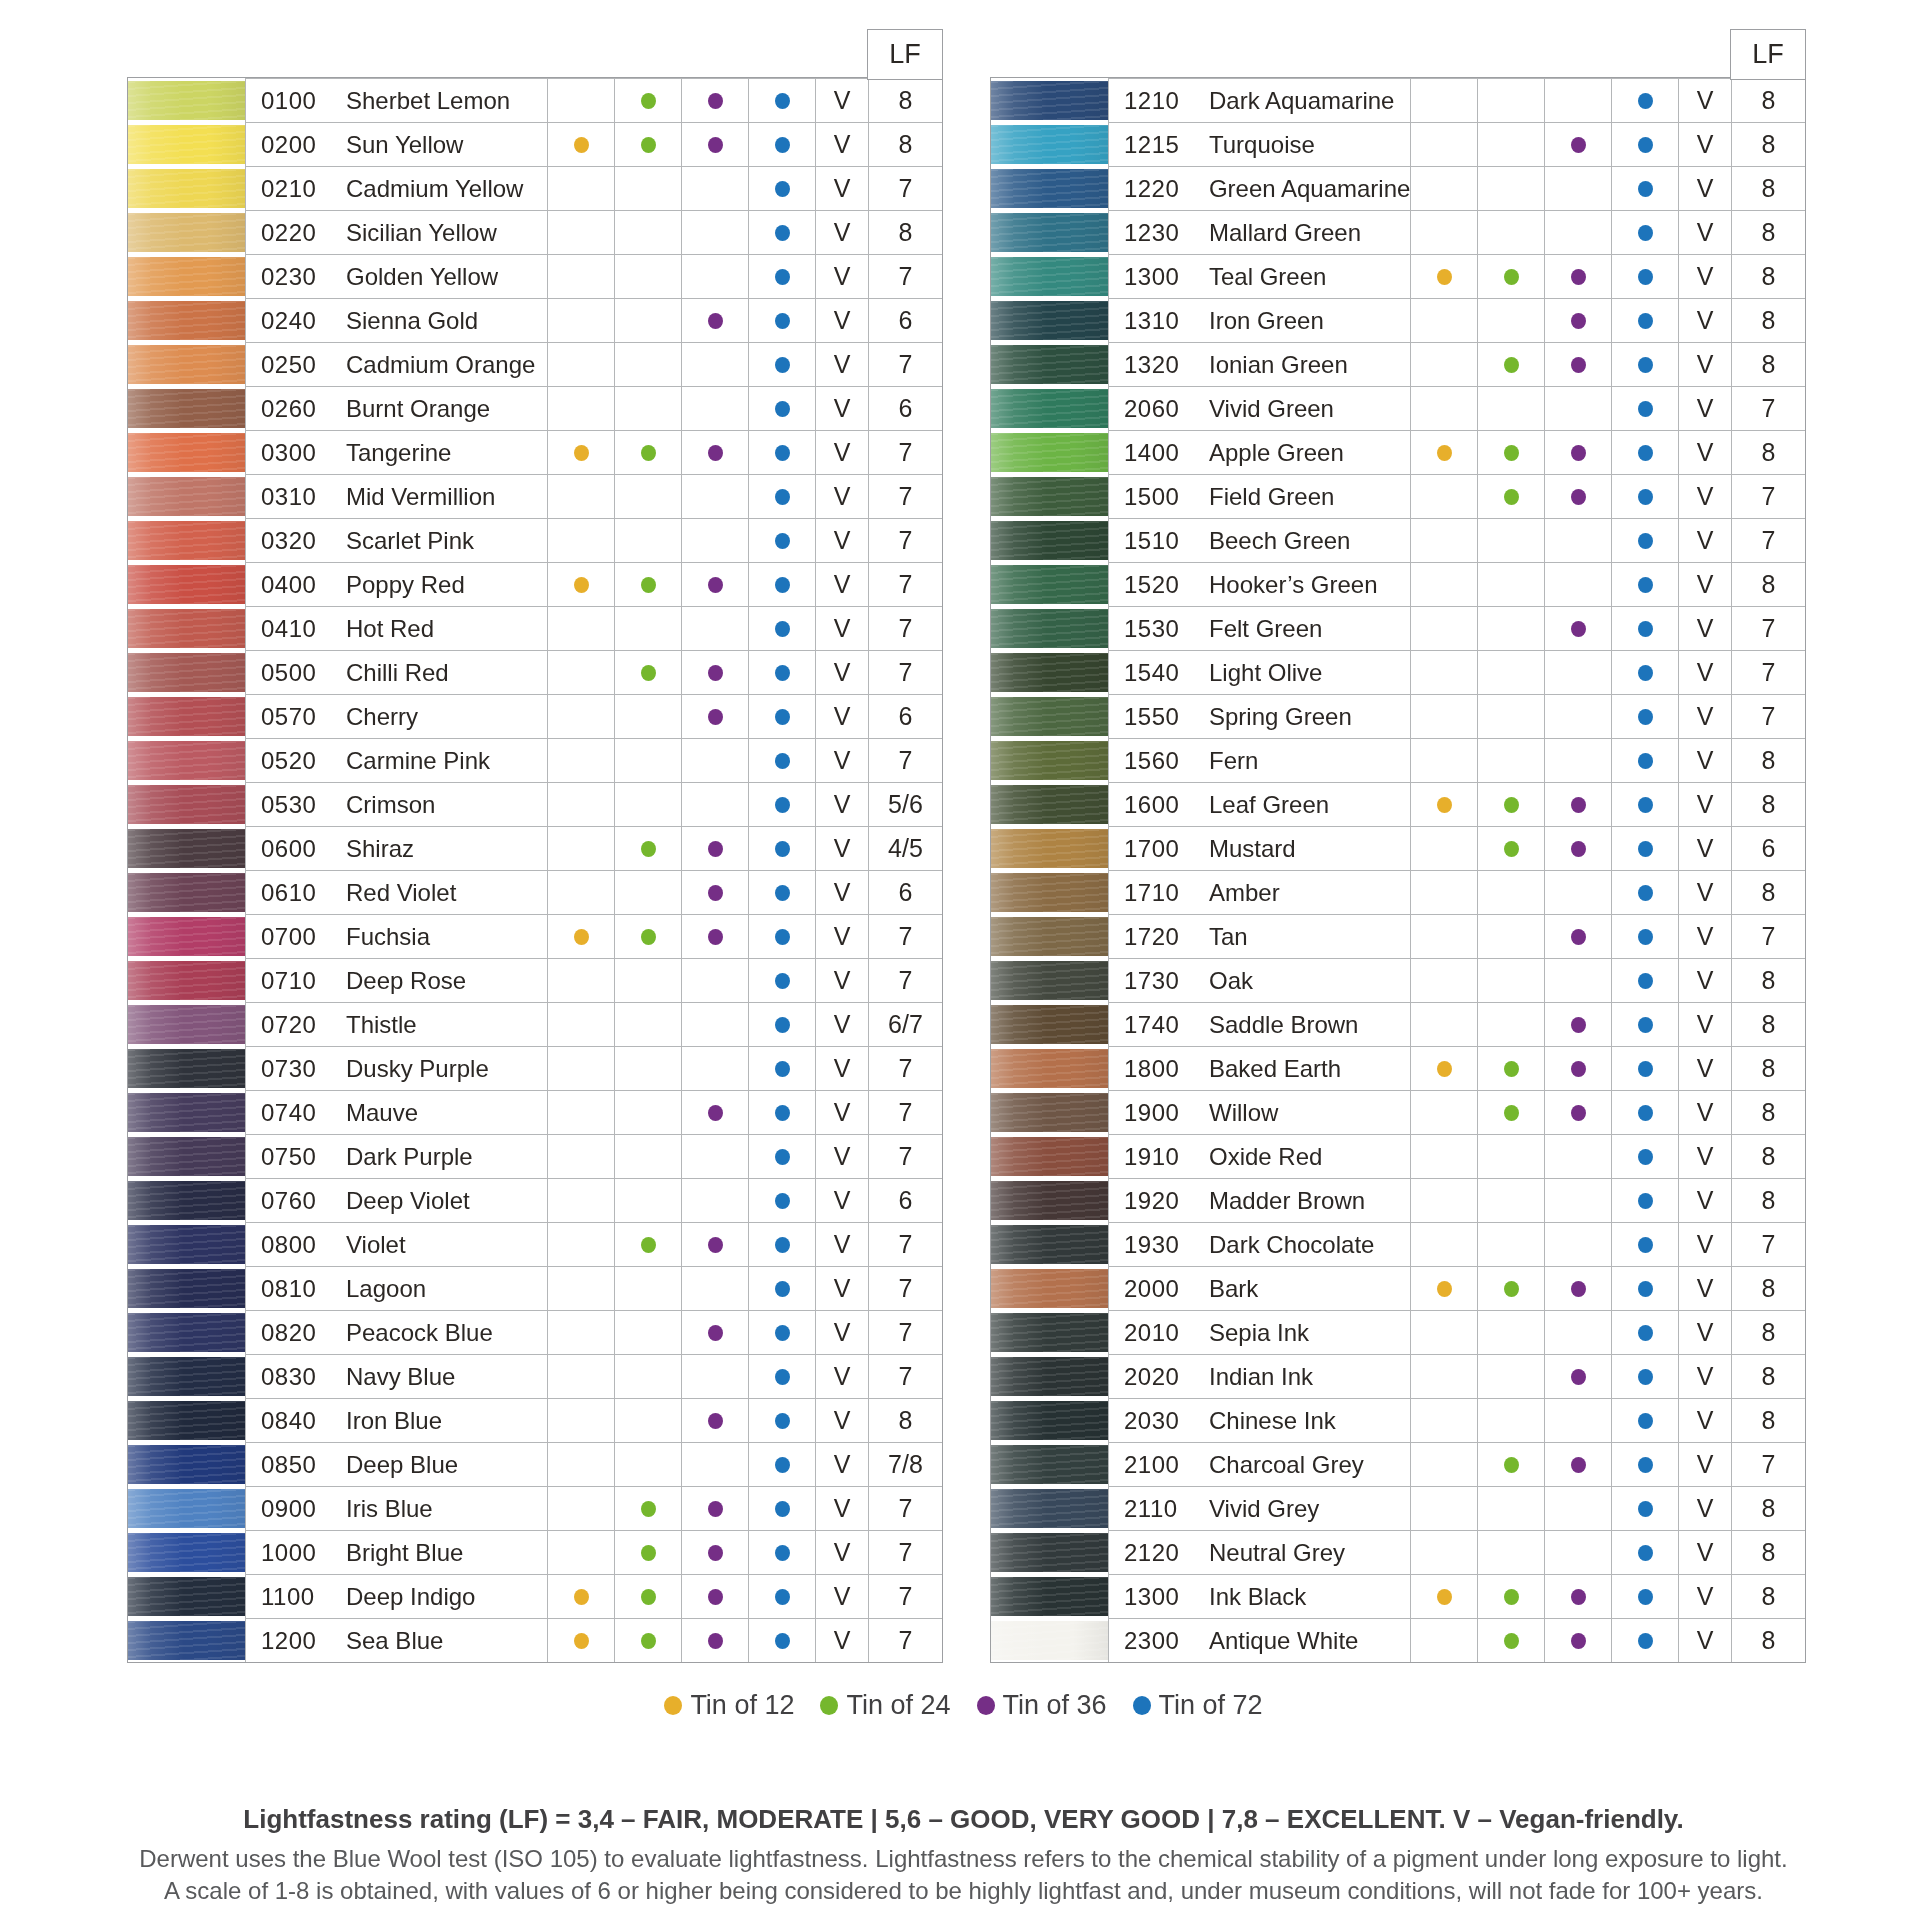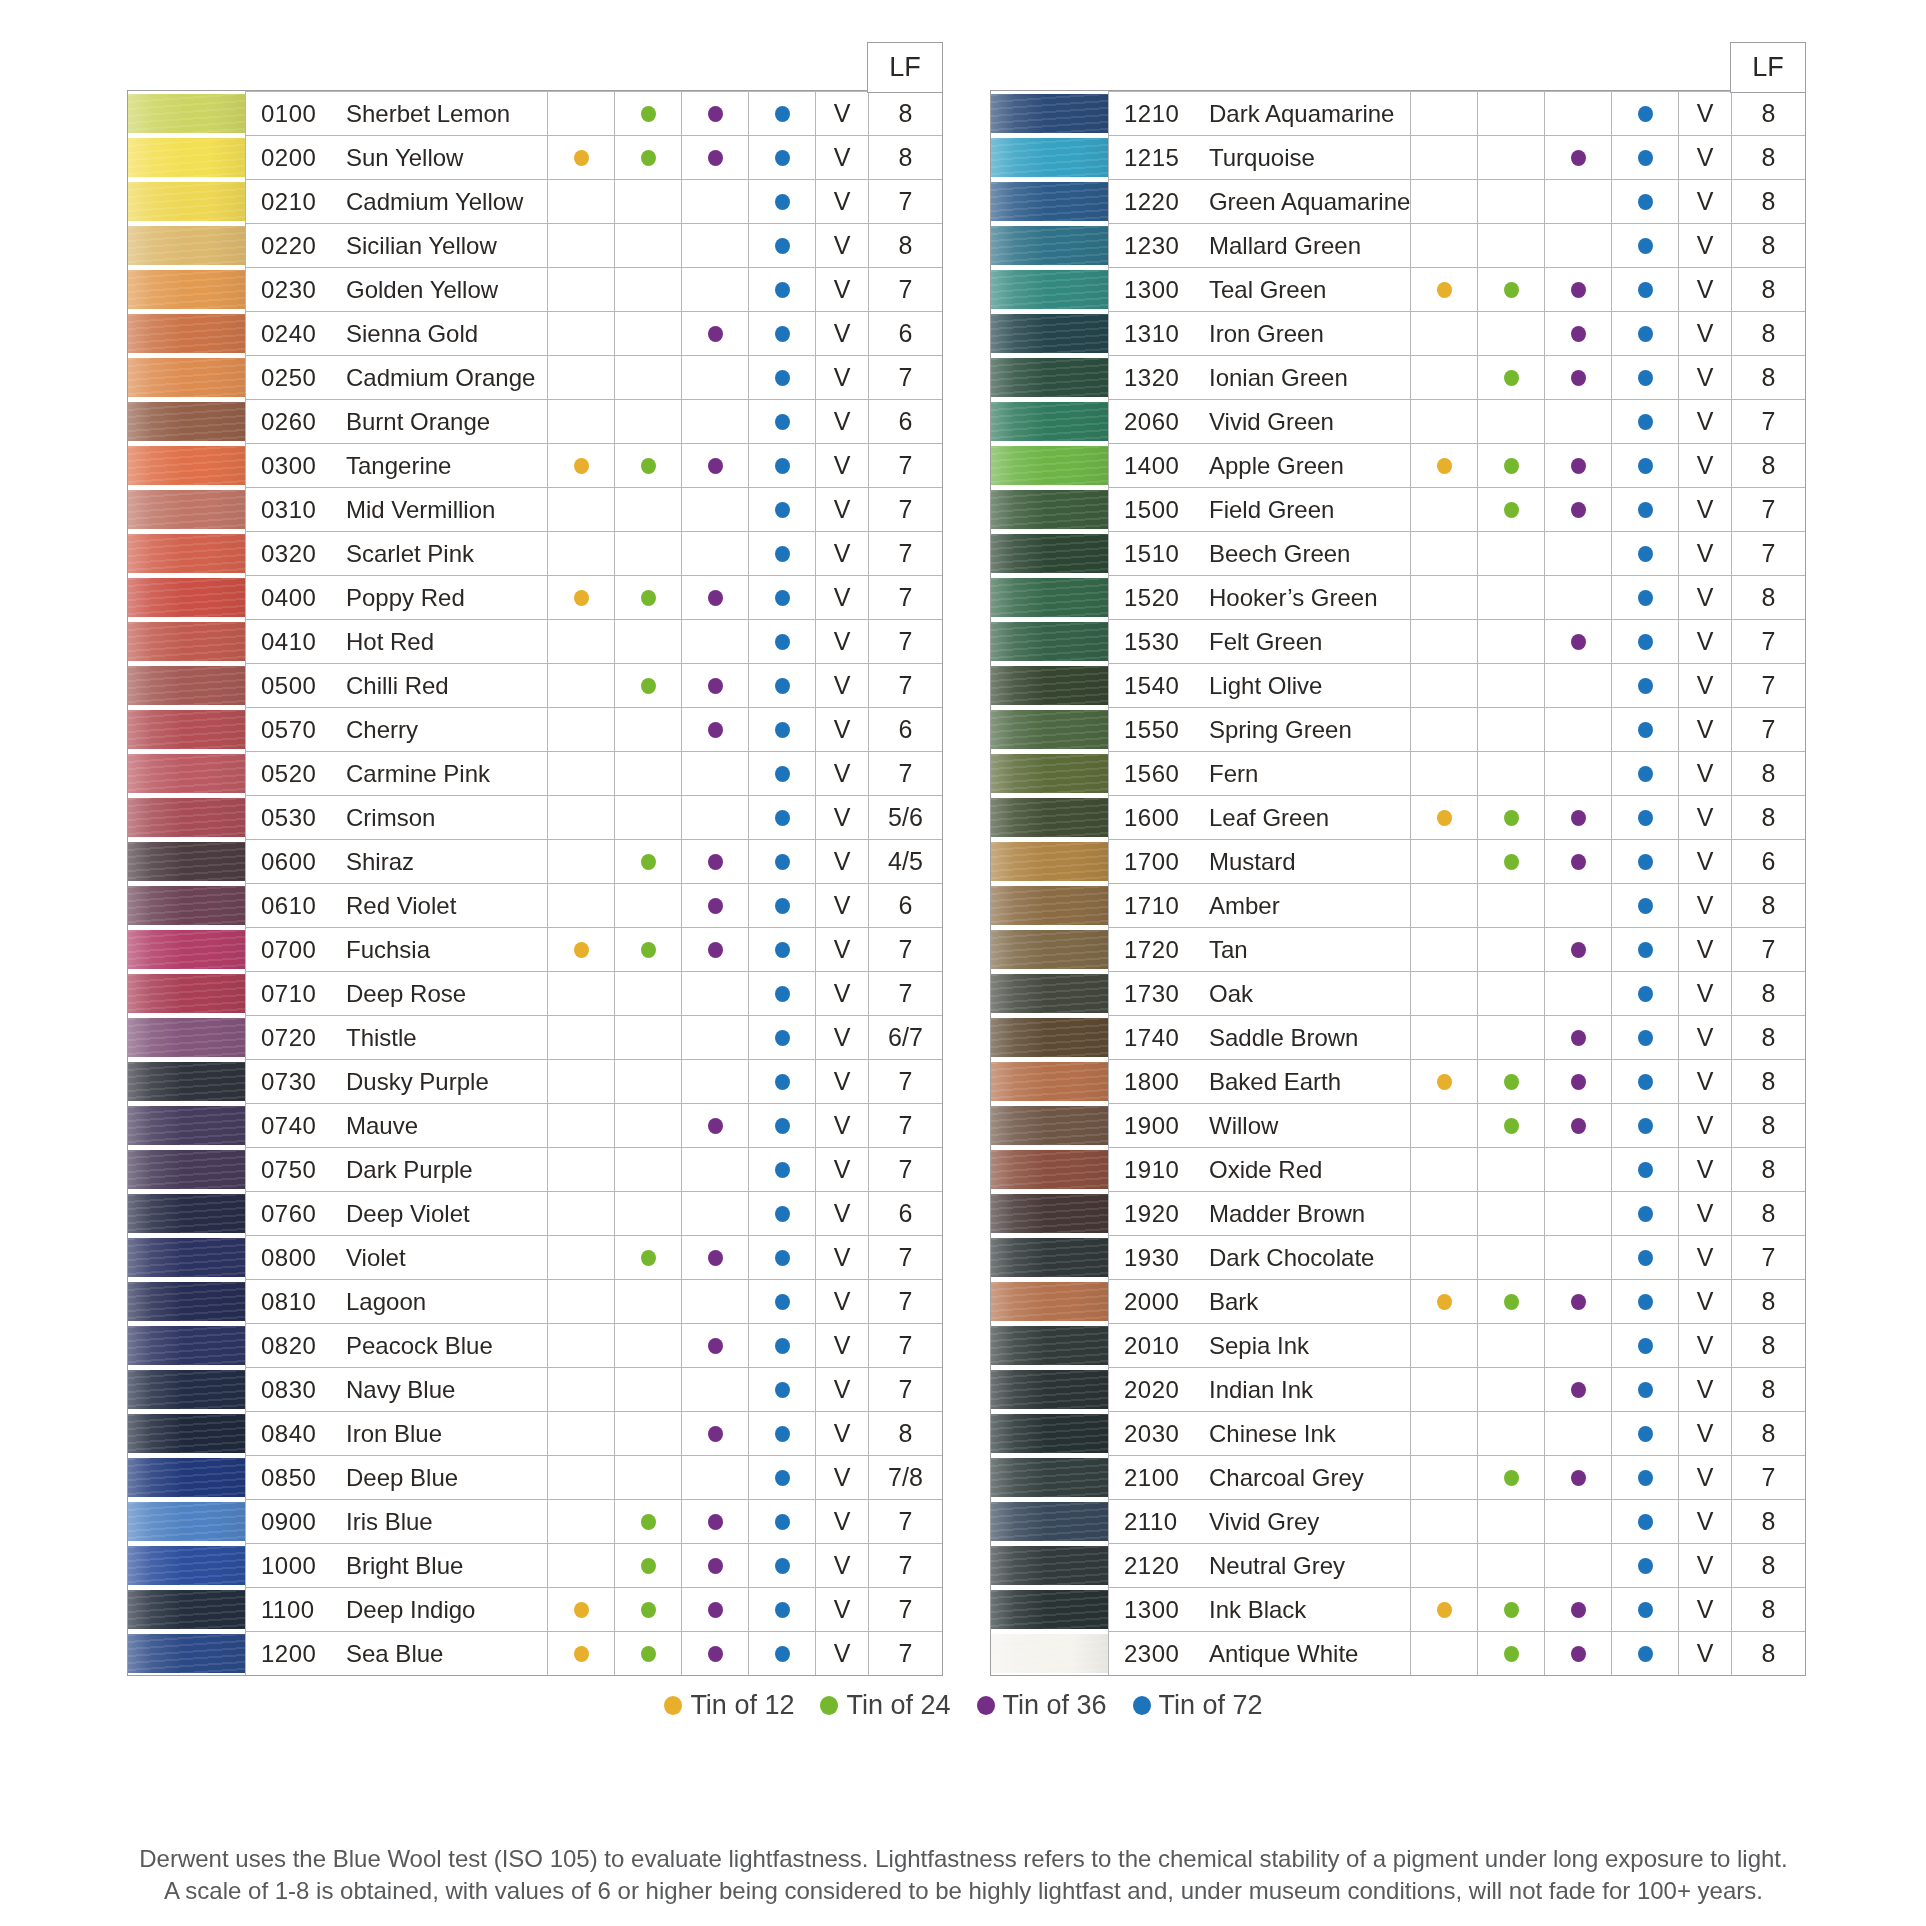--- a/index.html
+++ b/index.html
@@ -1,19 +1,19 @@
 <!DOCTYPE html>
 <html><head>
 <meta charset="utf-8">
 <style>
   html,body{margin:0;padding:0;background:#ffffff;}
   .page{position:relative;width:1927px;height:1927px;background:#fff;
         font-family:"Liberation Sans",sans-serif;color:#2b2724;overflow:hidden;}
 
-  .table-wrap{position:absolute;top:90px;width:814px;border:1px solid #9d9fa2;background:#fff;}
+  .table-wrap{position:absolute;top:77px;width:814px;border:1px solid #9d9fa2;background:#fff;}
   .table-left{left:127px;}
   .table-right{left:990px;}
 
   .lf-head{position:absolute;top:-49px;right:-1px;width:74px;height:49px;
            border:1px solid #9d9fa2;background:#fff;display:flex;align-items:center;
            justify-content:center;font-size:27px;color:#2b2724;}
 
   .row{display:flex;height:44px;box-sizing:border-box;}
   .cell{box-sizing:border-box;display:flex;align-items:center;height:100%;}
   .row:not(:first-child) .cell{border-top:1px solid #b4b6b8;}
@@ -1442,17 +1442,18 @@
       <div class="legend-item">
         <span class="legend-dot" style="background-color: rgb(117, 46, 134);"></span>
         <span>Tin of 36</span>
       </div>
       <div class="legend-item">
         <span class="legend-dot" style="background-color: rgb(29, 116, 187);"></span>
         <span>Tin of 72</span>
       </div>
     </div>
 
+  <div class="lf-bold">Lightfastness rating (LF) = 3,4 – FAIR, MODERATE | 5,6 – GOOD, VERY GOOD | 7,8 – EXCELLENT. V – Vegan-friendly.</div>
   <div class="body1">Derwent uses the Blue Wool test (ISO 105) to evaluate lightfastness. Lightfastness refers to the chemical stability of a pigment under long exposure to light.</div>
   <div class="body2">A scale of 1-8 is obtained, with values of 6 or higher being considered to be highly lightfast and, under museum conditions, will not fade for 100+ years.</div>
 
 </div>
 
 
 </body></html>

